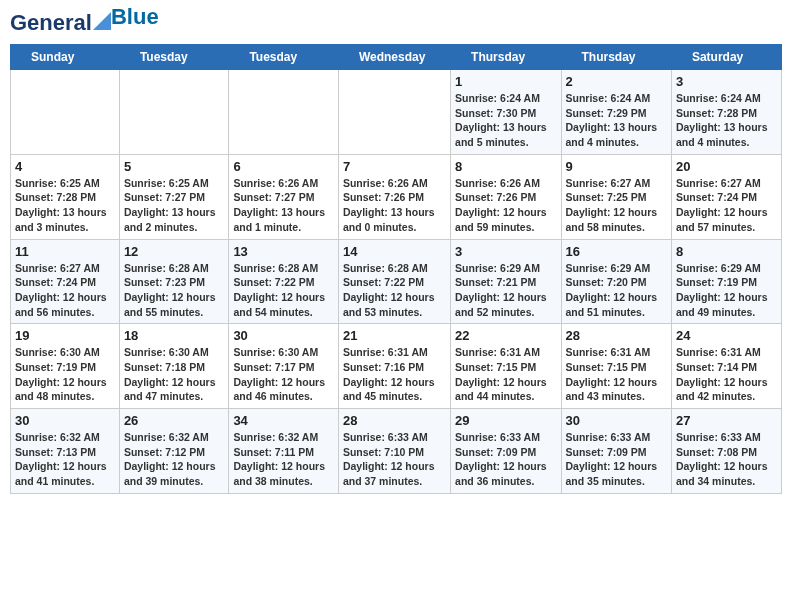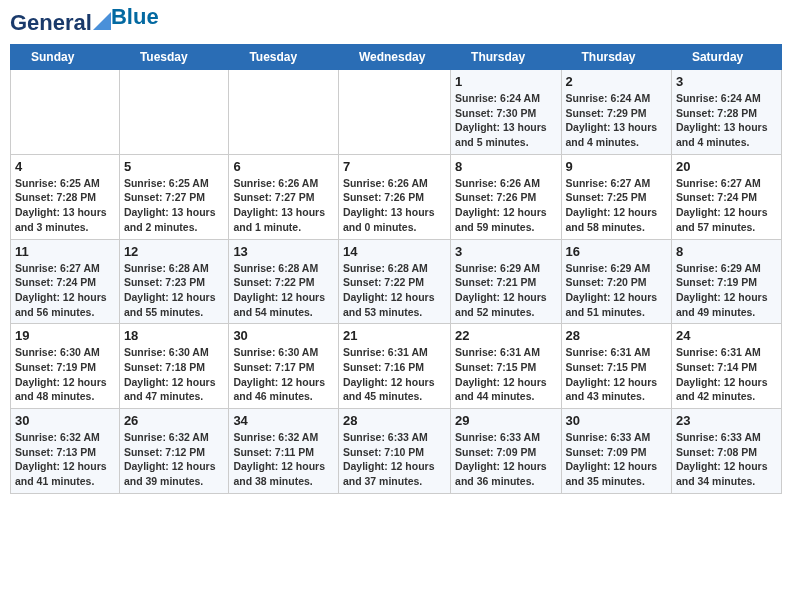--- a/index.html
+++ b/index.html
@@ -324,21 +324,21 @@
 and 36 minutes.</div>
         </td>
         <td>
           <span class="day-number">30</span>
           <div class="day-info" style="white-space: pre-line;">Sunrise: 6:33 AM
 Sunset: 7:09 PM
 Daylight: 12 hours
 and 35 minutes.</div>
         </td>
         <td>
-          <span class="day-number">23</span>
+          <span class="day-number">27</span>
           <div class="day-info" style="white-space: pre-line;">Sunrise: 6:33 AM
 Sunset: 7:08 PM
 Daylight: 12 hours
 and 34 minutes.</div>
         </td>
       </tr>
     </tbody>
 </table>
 
 </body></html>

